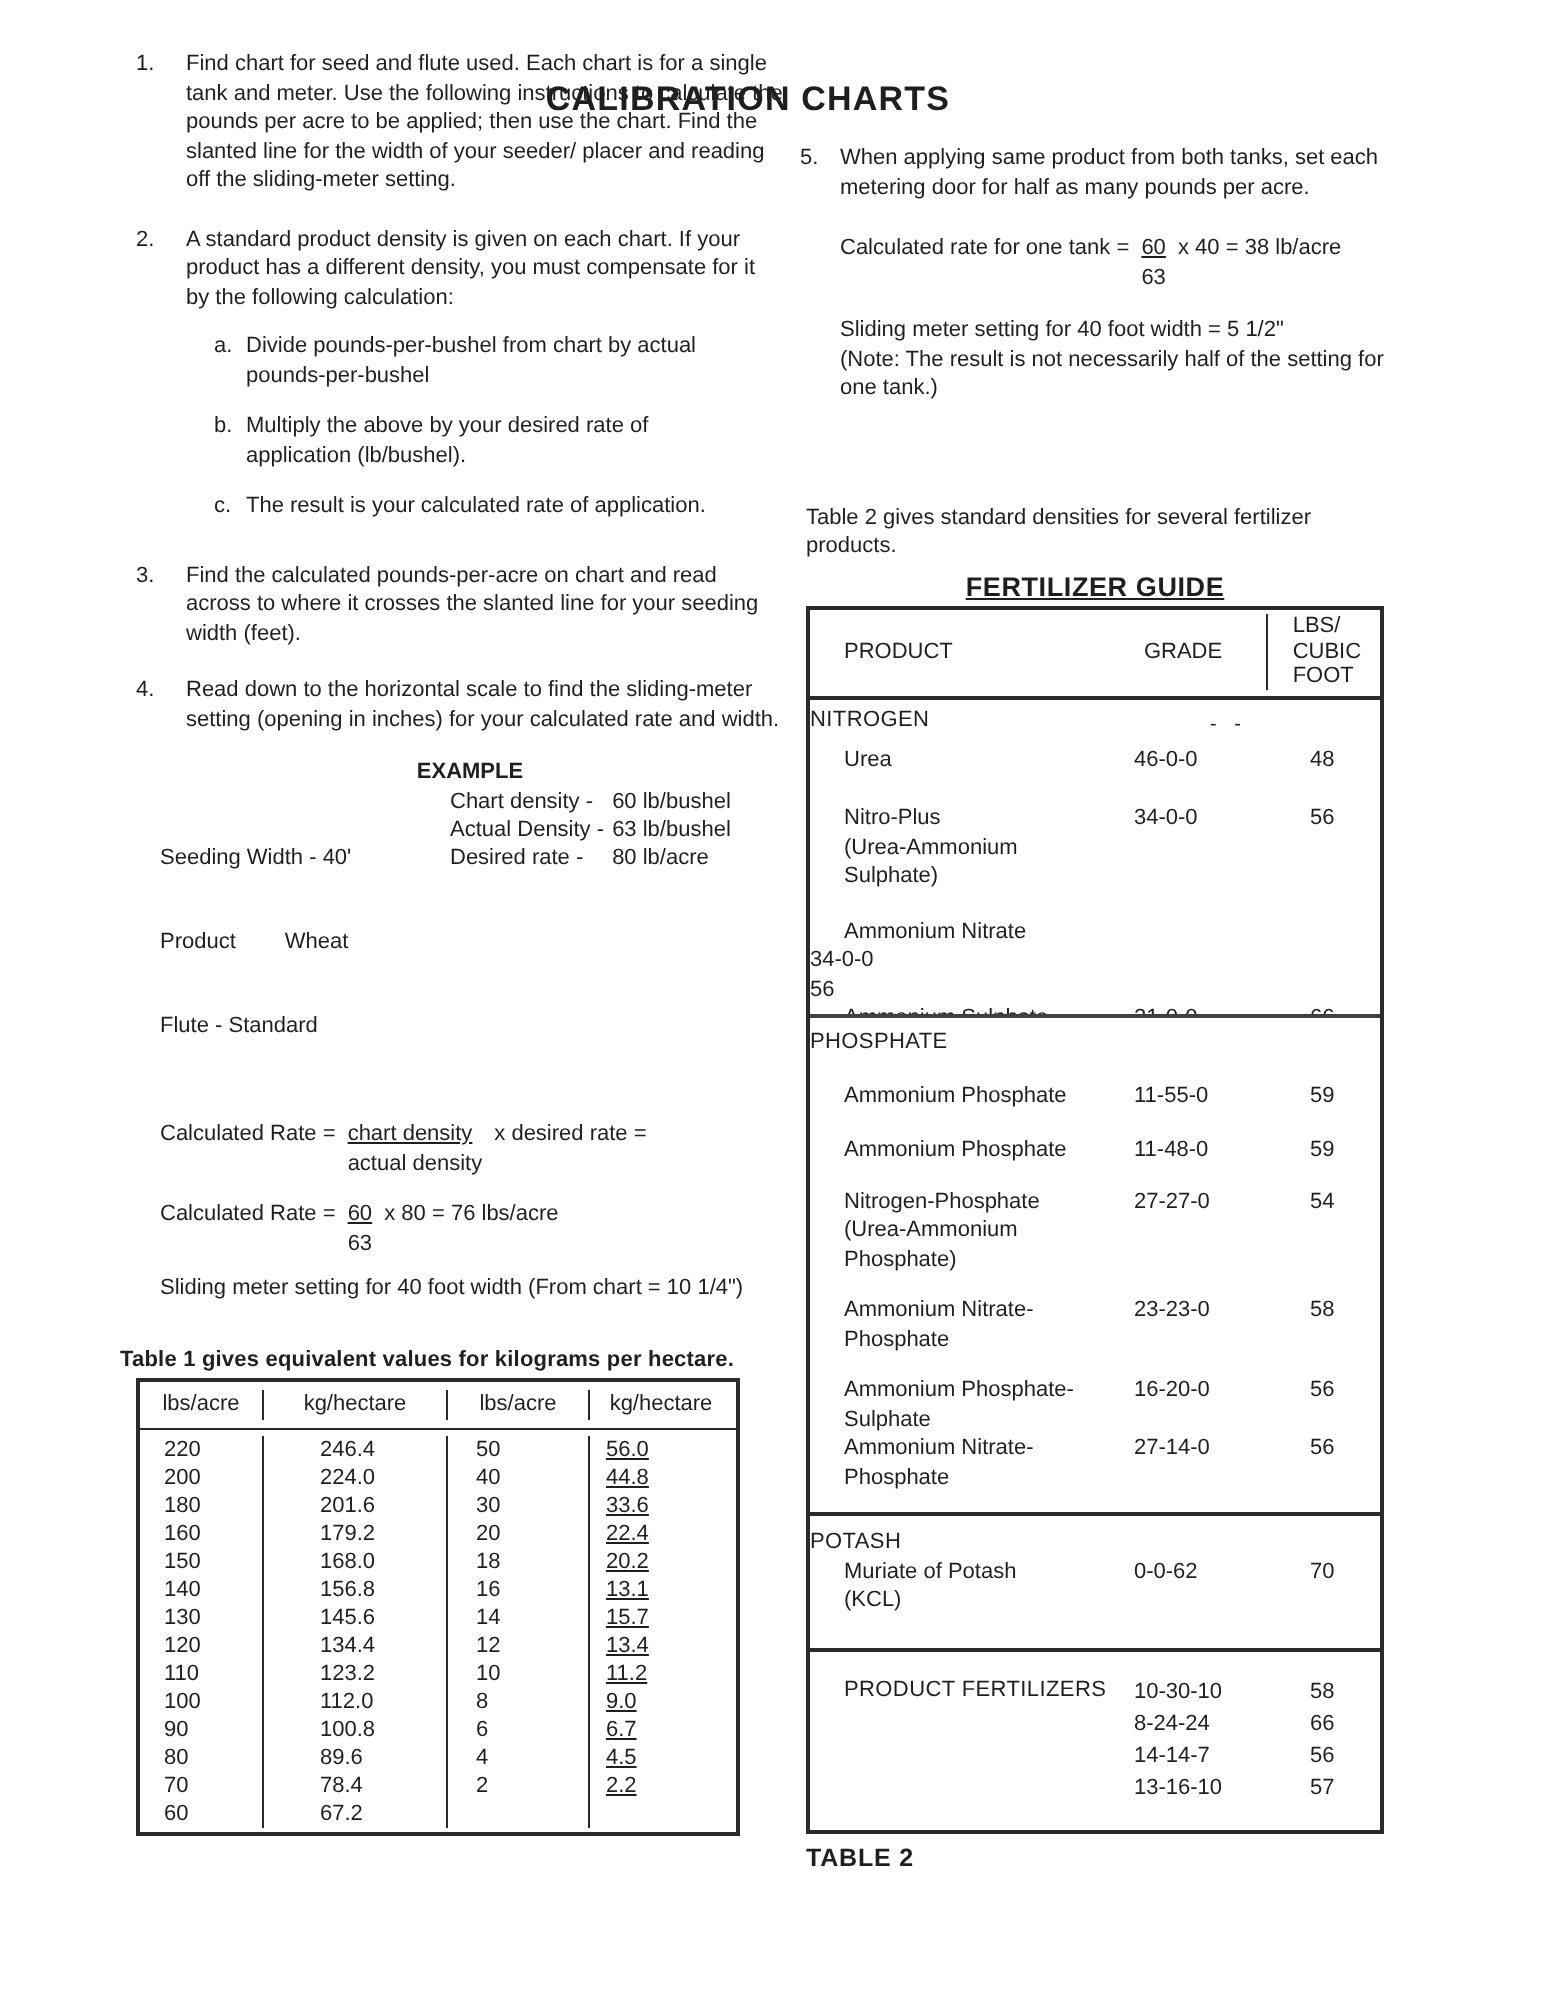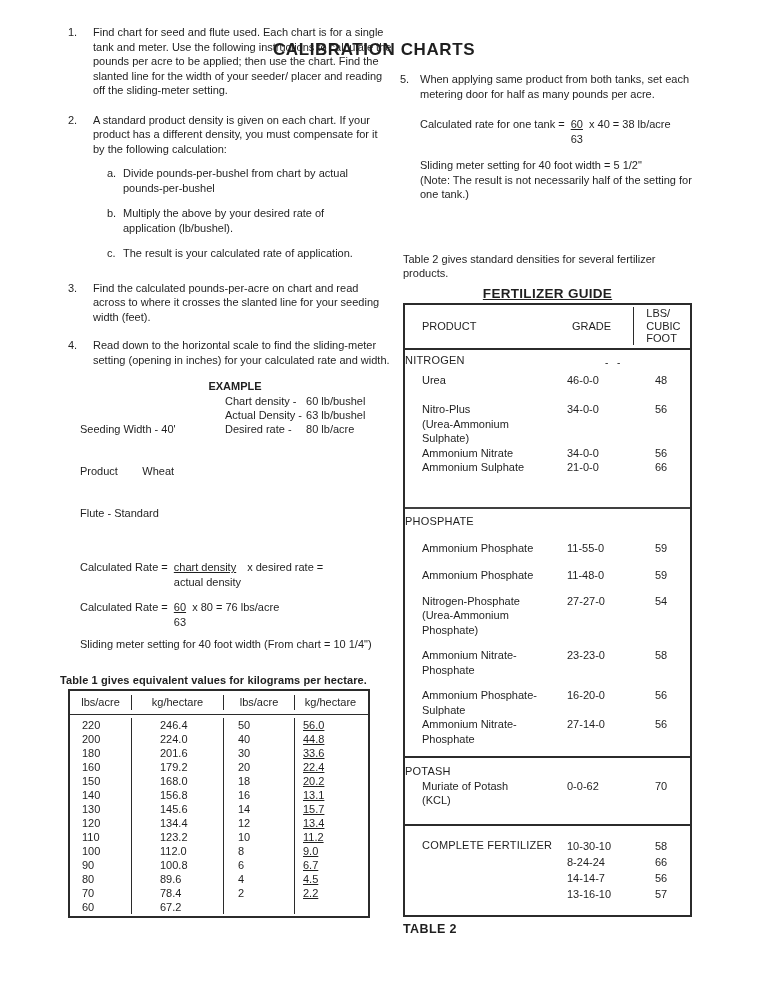--- a/index.html
+++ b/index.html
@@ -73,21 +73,21 @@
   .t2-sec .sec-head{padding-top:0;line-height:15px;letter-spacing:.2px;}
   .sec-note{position:absolute;left:200px;top:6px;font-size:10px;letter-spacing:3px;}
   .t2-row{display:flex;line-height:14.5px;}
   .sec-n{height:157px;padding-top:3px;}
   .sec-p{height:249px;padding-top:5px;border-top:2px solid #404040;}
   .sec-k{height:68px;padding-top:6px;border-top:2px solid #2b2b2b;}
   .sec-c{height:91px;padding-top:12px;border-top:2px solid #2b2b2b;}
   .sec-n .t2-row:nth-of-type(1){margin-top:13px;}
   .sec-n .t2-row:nth-of-type(2){margin-top:5px;}
   .sec-n .t2-row:nth-of-type(3){margin-top:15px;}
-  .sec-n .t2-row:nth-of-type(4){}
+  .sec-n .t2-row:nth-of-type(4){margin-top:13px;flex-direction:column;}
   .sec-p .t2-row:nth-of-type(1){margin-top:10px;}
   .sec-p .t2-row:nth-of-type(2){margin-top:12px;}
   .sec-p .t2-row:nth-of-type(3){margin-top:13px;}
   .sec-p .t2-row:nth-of-type(4){margin-top:11px;}
   .sec-p .t2-row:nth-of-type(5){margin-top:11px;}
   .sec-p .t2-row:nth-of-type(6){margin-top:11px;}
   .sec-k .t2-row:nth-of-type(1){margin-top:10px;}
   .sec-c .sec-head{position:absolute;left:17px;top:12px;}
   .sec-c .t2-row{line-height:16px;}
   .t2 + .tlabel{margin-left:5px;margin-top:5px;}
@@ -402,21 +402,21 @@
 
           <div class="t2-row">
             <span class="t2-prod">Muriate of Potash
 (KCL)</span>
             <span class="t2-grade">0-0-62</span>
             <span class="t2-lbs">70</span>
           </div>
         </div>
 
       <div class="t2-sec sec-c">
-        <div class="sec-head">COMPLETE FERTILIZER</div>
+        <div class="sec-head">PRODUCT FERTILIZERS</div>
 
           <div class="t2-row">
             <span class="t2-prod"></span>
             <span class="t2-grade">10-30-10</span>
             <span class="t2-lbs">58</span>
           </div>
 
           <div class="t2-row">
             <span class="t2-prod"></span>
             <span class="t2-grade">8-24-24</span>

